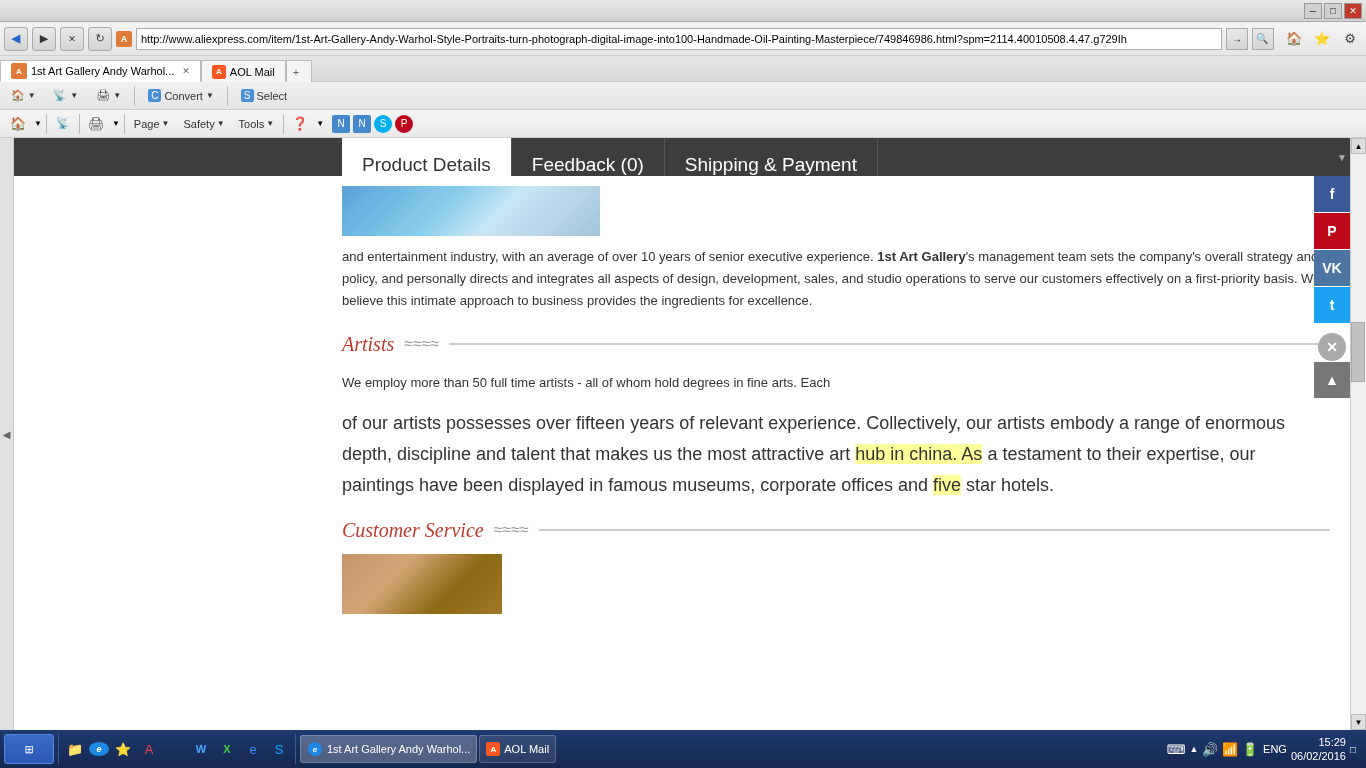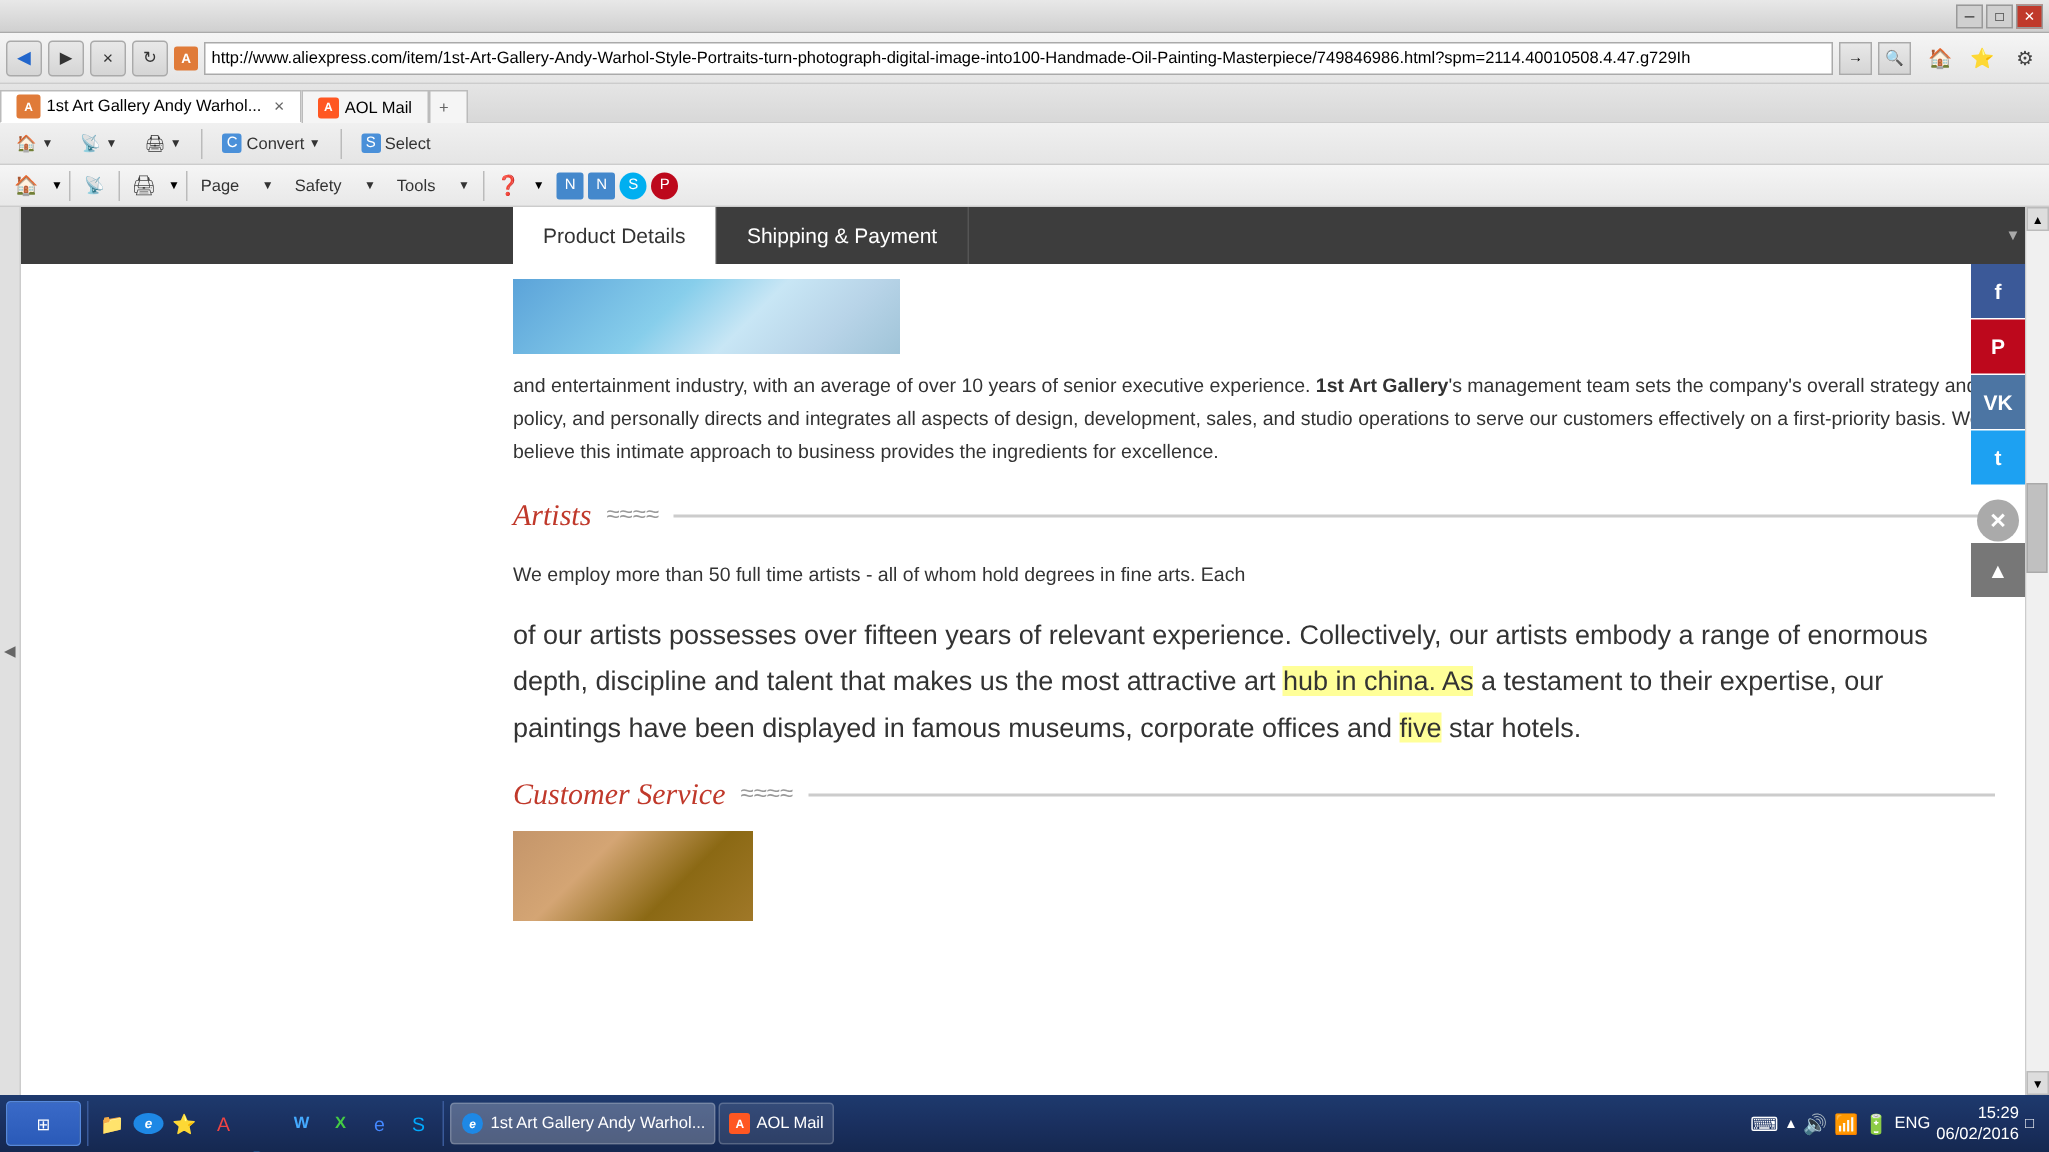--- a/index.html
+++ b/index.html
@@ -124,21 +124,21 @@
       padding: 0 6px;
       gap: 4px;
       border-bottom: 1px solid #ccc;
     }
     .icon-btn {
       width: 24px; height: 22px;
       display: flex; align-items: center; justify-content: center;
       font-size: 13px; cursor: pointer; color: #444;
     }
     .page-btn {
-      display: flex; align-items: center; gap: 15px;
+      display: flex; align-items: center; gap: 2px;
       font-size: 11px; cursor: pointer; padding: 2px 4px;
       border: 1px solid transparent; color: #333; text-align: center;
     }
 
     
     .left-scroll {
       width: 14px;
       background: #e0e0e0;
       border-right: 1px solid #ccc;
       display: flex; align-items: center; justify-content: center;
@@ -156,24 +156,24 @@
     
     .page-tabs {
       background: #3d3d3d;
       display: flex;
       align-items: stretch;
       height: 38px;
       padding-left: 328px;
     }
     .page-tab {
       padding: 0 20px;
-      font-size: 14px;
+      font-size: 19px;
       color: white;
       cursor: pointer;
-      display: flex; align-items: center;
+      display: flex; align-items: flex-end;
       border-right: 1px solid #555;
     }
     .page-tab.active {
       background: white;
       color: #333;
     }
     .page-tab-spacer { flex: 1; }
 
     
     .content-body {
@@ -490,20 +490,23 @@
 
   <div class="left-scroll">◀</div>
 
   <div class="page-content">
 
     <div class="page-tabs">
       <div class="page-tab active">
         <span>Product Details</span>
       </div>
       <div class="page-tab">
+        <span>Feedback (0)</span>
+      </div>
+      <div class="page-tab">
         <span>Shipping &amp; Payment</span>
       </div>
       <div class="page-tab-spacer"></div>
 
       <div style="width:16px;display:flex;align-items:center;justify-content:center;color:#aaa;font-size:10px;cursor:pointer;">▼</div>
     </div>
 
     <div class="content-body">
       <div class="content-section">
 

